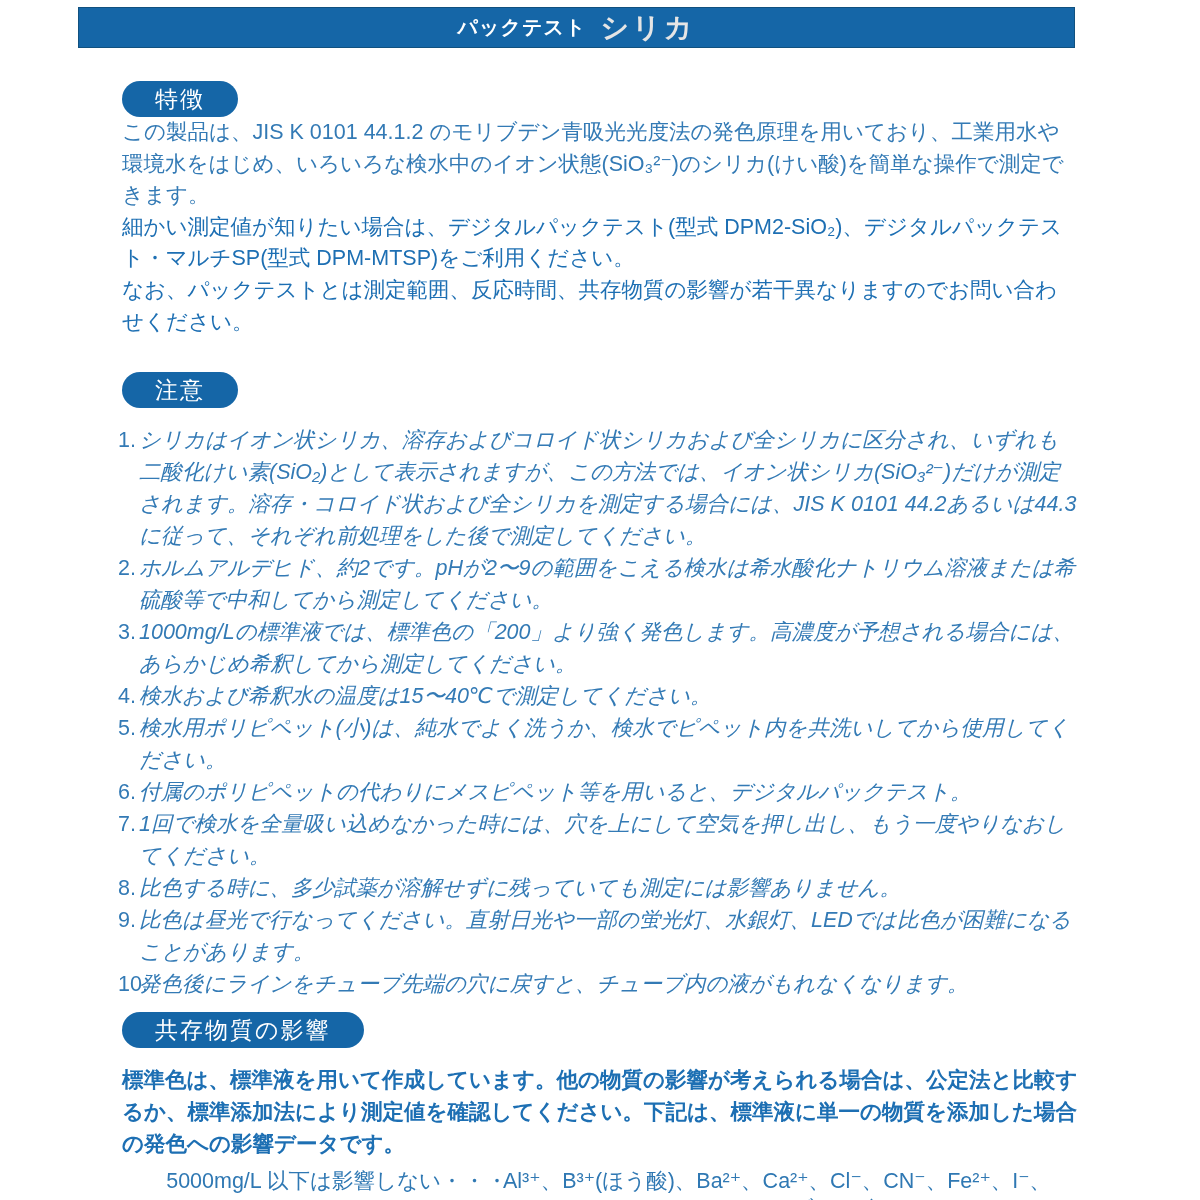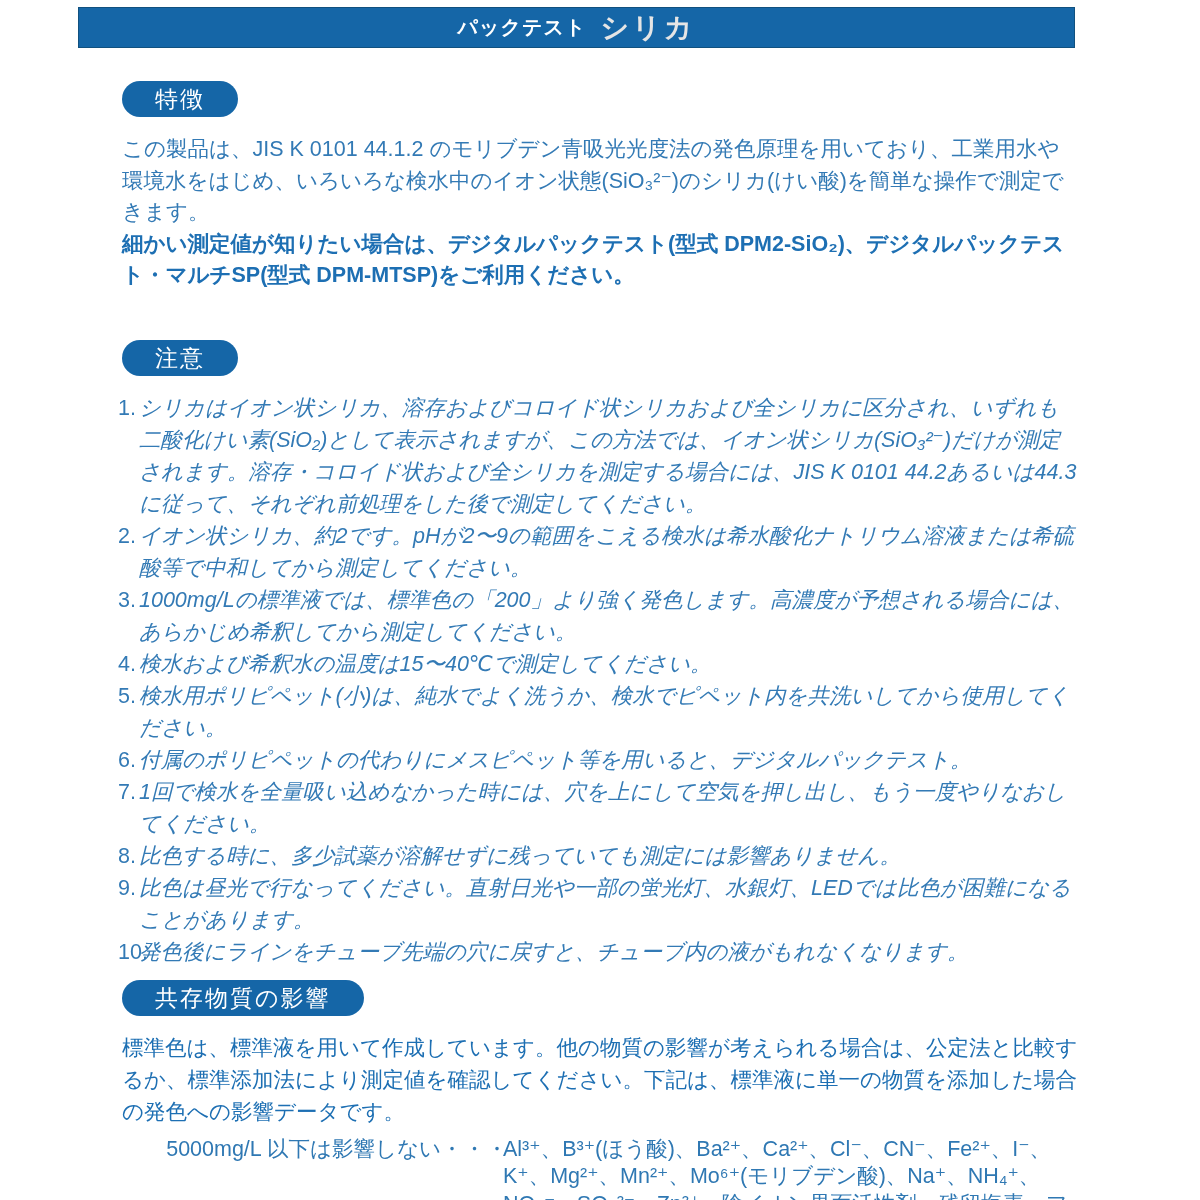--- a/index.html
+++ b/index.html
@@ -27,36 +27,36 @@
     background:#1566a7;
     color:#fff;
     font-weight:normal;
     font-size:23px;
     line-height:26px;
     letter-spacing:2px;
     padding:5px 33px;
     border-radius:19px;
   }
   .badge-features { margin-top:33px; }
-  .badge-caution  { margin-top:48px; }
+  .badge-caution  { margin-top:34px; }
   .badge-interf   { margin-top:12px; }
 
   
   .para { font-size:21.5px; line-height:31.6px; color:#337ab5; text-align:left; }
-  .para.first { margin-top:17px; }
-  .para.bold  { font-weight:bold; color:#1d6fb3; }
+  .para.first { }
+  .para.bold  { font-weight:normal; color:#1d6fb3; }
 
   
   .clist { margin-top:16px; }
   .litem { display:flex; font-size:21.5px; line-height:32px; color:#337ab5; }
   .lnum  { flex:none; width:16px; margin-left:-4px; margin-right:5px; text-align:right; white-space:nowrap; }
   .ltext { flex:1;font-style:italic; }
 
   
-  .interf-intro { margin-top:16px; font-size:21.5px; line-height:32px; font-weight:normal; color:#1d6fb3; }
+  .interf-intro { margin-top:16px; font-size:21.5px; line-height:32px; font-weight:bold; color:#1d6fb3; }
   .itable { margin-top:8px; }
   .irow { display:flex; font-size:21.5px; line-height:27.5px; color:#2f78b3; }
   .c-amount      { flex:none; width:215px; text-align:right; white-space:nowrap; }
   .c-amount.wide { width:319px; }
   .c-dots  { flex:none; width:56px; text-align:right; letter-spacing:1px; }
   .c-subst { flex:1; padding-left:6px; }
 </style>
 </head>
 <body>
 
@@ -66,32 +66,33 @@
     <span class="title-prefix">パックテスト</span>
     <span class="title-main">シリカ</span>
   </div>
 
   <div class="content">
 
     <div>
       <span class="badge badge-features">特徴</span>
       <p class="para first">この製品は、JIS K 0101 44.1.2 のモリブデン青吸光光度法の発色原理を用いており、工業用水や環境水をはじめ、いろいろな検水中のイオン状態(SiO₃²⁻)のシリカ(けい酸)を簡単な操作で測定できます。</p>
       <p class="para bold">細かい測定値が知りたい場合は、デジタルパックテスト(型式 DPM2-SiO₂)、デジタルパックテスト・マルチSP(型式 DPM-MTSP)をご利用ください。</p>
+      <p class="para bold">なお、パックテストとは測定範囲、反応時間、共存物質の影響が若干異なりますのでお問い合わせください。</p>
     </div>
 
     <div>
       <span class="badge badge-caution">注意</span>
       <div class="clist">
         <div class="litem">
             <span class="lnum">1.</span>
             <span class="ltext">シリカはイオン状シリカ、溶存およびコロイド状シリカおよび全シリカに区分され、いずれも二酸化けい素(SiO₂)として表示されますが、この方法では、イオン状シリカ(SiO₃²⁻)だけが測定されます。溶存・コロイド状および全シリカを測定する場合には、JIS K 0101 44.2あるいは44.3に従って、それぞれ前処理をした後で測定してください。</span>
           </div>
         <div class="litem">
             <span class="lnum">2.</span>
-            <span class="ltext">イオン状シリカ、約2です。pHが2〜9の範囲をこえる検水は希水酸化ナトリウム溶液または希硫酸等で中和してから測定してください。</span>
+            <span class="ltext">ホルムアルデヒド、約2です。pHが2〜9の範囲をこえる検水は希水酸化ナトリウム溶液または希硫酸等で中和してから測定してください。</span>
           </div>
         <div class="litem">
             <span class="lnum">3.</span>
             <span class="ltext">1000mg/Lの標準液では、標準色の「200」より強く発色します。高濃度が予想される場合には、あらかじめ希釈してから測定してください。</span>
           </div>
         <div class="litem">
             <span class="lnum">4.</span>
             <span class="ltext">検水および希釈水の温度は15〜40℃で測定してください。</span>
           </div>
         <div class="litem">

